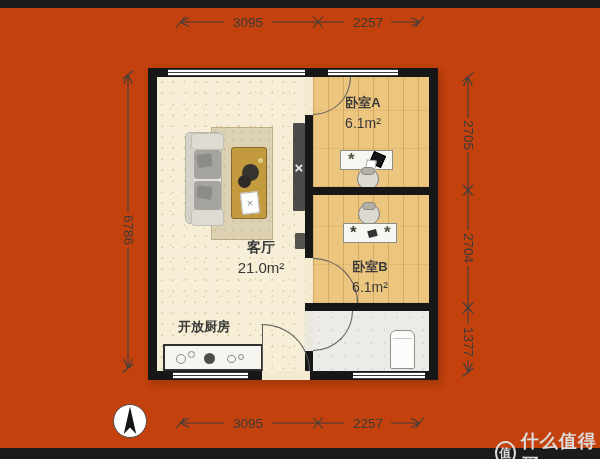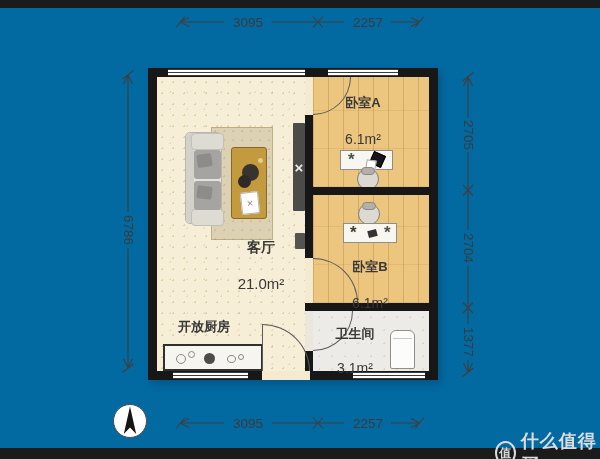--- a/index.html
+++ b/index.html
@@ -1,17 +1,17 @@
 <!DOCTYPE html>
 <html><head>
 <meta charset="utf-8">
 <style>
   html,body{margin:0;padding:0;background:#ffffff;}
   body{font-family:"Liberation Sans","DejaVu Sans",sans-serif;}
-  #canvas{position:relative;width:600px;height:459px;background:#0369a1;overflow:hidden;}
+  #canvas{position:relative;width:600px;height:459px;background:#c2410c;overflow:hidden;}
   .bar{position:absolute;left:0;width:600px;background:#1b1b1b;}
   .bar.top{top:0;height:8px;}
   .bar.bottom{top:448px;height:11px;}
 
   svg.annot{position:absolute;left:0;top:0;z-index:1;pointer-events:none;}
   svg.annot path{stroke:#3f3f3f;stroke-width:1.1;fill:none;}
   svg.annot text{fill:#3b3b3b;font-size:13.5px;font-family:"Liberation Sans","DejaVu Sans",sans-serif;}
 
   
   #plan{position:absolute;left:148px;top:68px;width:290px;height:312px;z-index:2;
@@ -63,21 +63,21 @@
     background:#b2b0a9;border:1px solid #8a8983;}
   .counter{background:#f7f5ef;border:2px solid #2f2f2d;}
   .ring{position:absolute;border-radius:50%;border:1.5px solid #8a8a85;box-sizing:border-box;}
   .burner{position:absolute;border-radius:50%;background:#4d4d49;}
   .washer{background:#fcfcfa;border:1.5px solid #8f8f8b;border-radius:6px 6px 2px 2px;}
   .washer::before{content:"";position:absolute;left:2px;right:2px;top:7px;height:1px;background:#c9c9c5;}
 
   .roomlabel{position:absolute;transform:translateX(-50%);text-align:center;color:#383838;
     line-height:1.45;white-space:nowrap;z-index:6;}
   .rname{font-size:13px;font-weight:600;}
-  .rarea{font-size:14px;font-weight:500;margin-top:16px;}
+  .rarea{font-size:14px;font-weight:500;}
   .roomlabel.lg .rname{font-size:14px;}
   .roomlabel.lg .rarea{font-size:15px;}
 
   #watermark{position:absolute;left:495px;top:429px;z-index:10;display:flex;align-items:center;gap:5px;color:#dcdcdc;}
   #watermark .wm-logo{display:flex;align-items:center;justify-content:center;width:20px;height:20px;
     border:2px solid #dcdcdc;border-radius:50%;font-size:12px;font-weight:700;}
   #watermark .wm-text{font-size:18px;font-weight:700;letter-spacing:1px;}
 </style>
 </head>
 <body>
@@ -209,24 +209,20 @@
       <div class="rname">开放厨房</div>
     </div>
     <div class="roomlabel" style="left:215px;top:26px;">
       <div class="rname">卧室A</div>
       <div class="rarea">6.1m²</div>
     </div>
     <div class="roomlabel" style="left:222px;top:190px;">
       <div class="rname">卧室B</div>
       <div class="rarea">6.1m²</div>
     </div>
-    <div class="roomlabel" style="left:207px;top:258px;line-height:1.3;">
-      <div class="rname">卫生间</div>
-      <div class="rarea">3.1m²</div>
-    </div>
 
   </div>
 
   <div id="watermark">
     <span class="wm-logo">值</span>
     <span class="wm-text">什么值得买</span>
   </div>
 
 </div>
 

